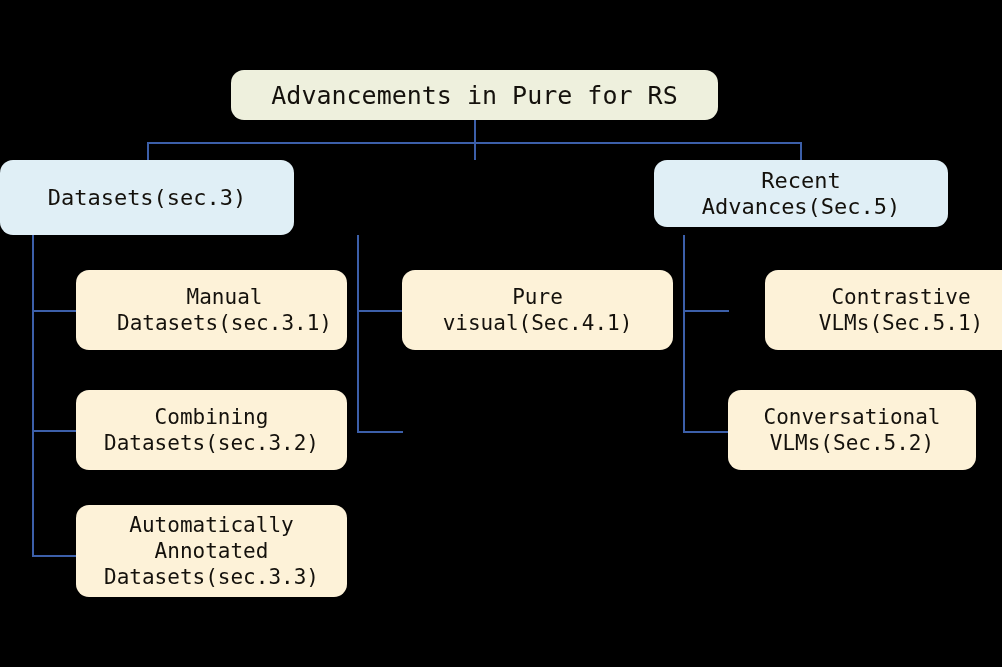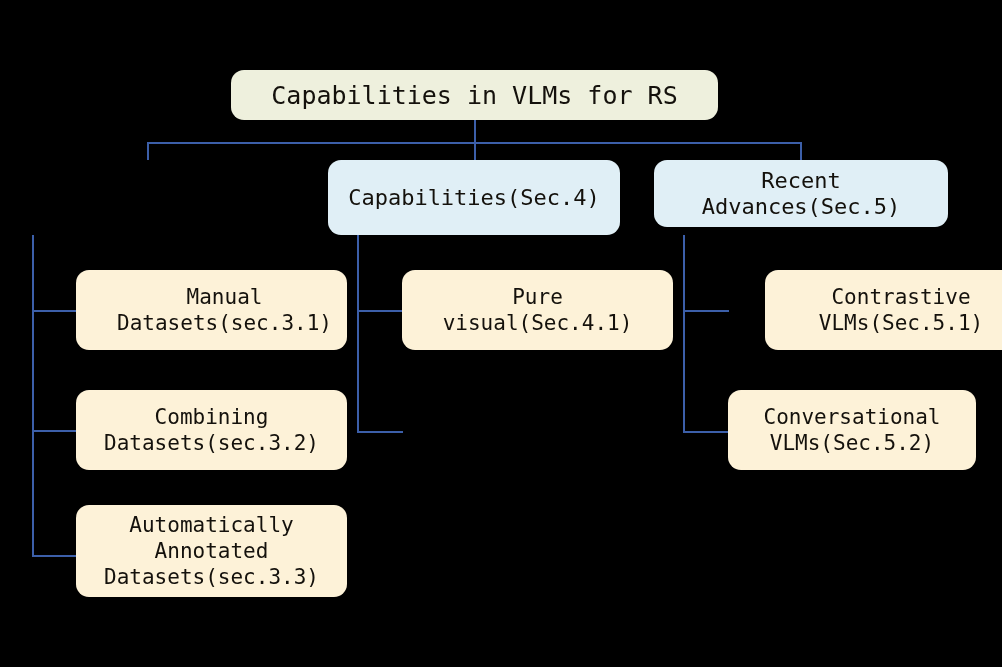--- a/index.html
+++ b/index.html
@@ -75,23 +75,23 @@
   <div class="edge h" style="left:32px; top:555px; width:46px;"></div>
 
   <div class="edge v" style="left:357px; top:235px; height:198px;"></div>
   <div class="edge h" style="left:357px; top:310px; width:46px;"></div>
   <div class="edge h" style="left:357px; top:431px; width:46px;"></div>
 
   <div class="edge v" style="left:683px; top:235px; height:198px;"></div>
   <div class="edge h" style="left:683px; top:310px; width:46px;"></div>
   <div class="edge h" style="left:683px; top:431px; width:46px;"></div>
 
-  <div class="node root" style="left:231px; top:70px; width:487px; height:50px;">Capabilities in VLMs for RS</div>
+  <div class="node root" style="left:231px; top:70px; width:487px; height:50px;">Advancements in Pure for RS</div>
 
-  <div class="node level2" style="left:328px; top:160px; width:292px; height:75px;">Capabilities(Sec.4)</div>
+  <div class="node level2" style="left:0px; top:160px; width:294px; height:75px;">Datasets(sec.3)</div>
   <div class="node level2" style="left:654px; top:160px; width:294px; height:67px;">Recent
 Advances(Sec.5)</div>
 
   <div class="node leaf" style="left:76px; top:270px; width:271px; height:80px;padding-left:26px;">Manual
 Datasets(sec.3.1)</div>
   <div class="node leaf" style="left:76px; top:390px; width:271px; height:80px;">Combining
 Datasets(sec.3.2)</div>
   <div class="node leaf" style="left:76px; top:505px; width:271px; height:92px;">Automatically
 Annotated
 Datasets(sec.3.3)</div>

